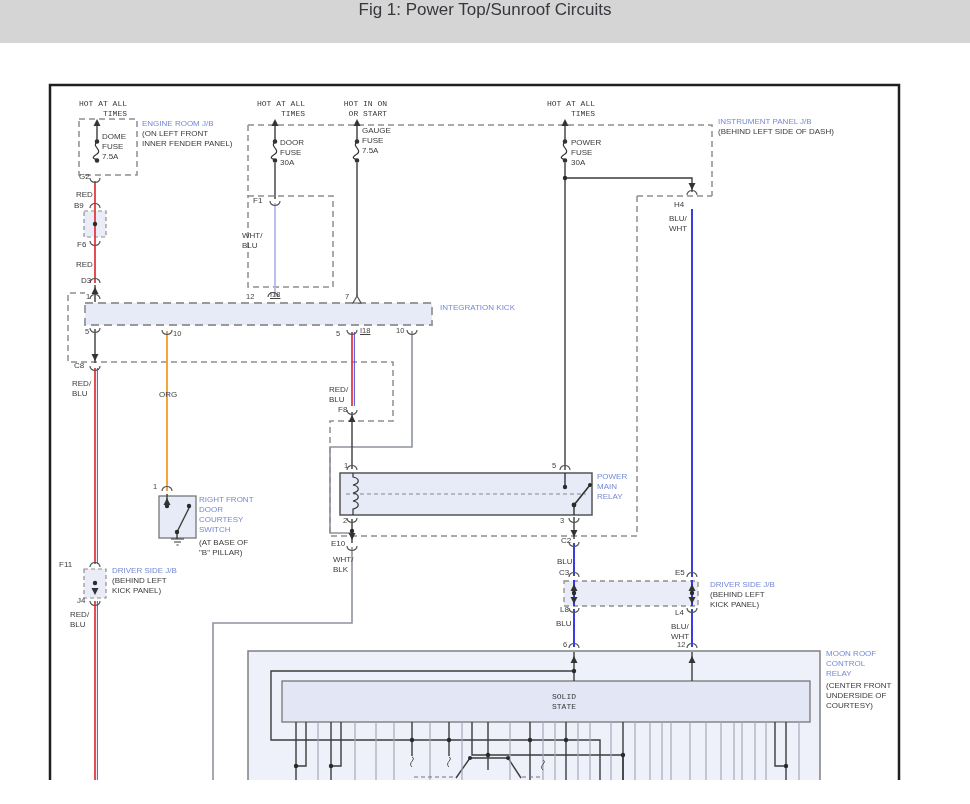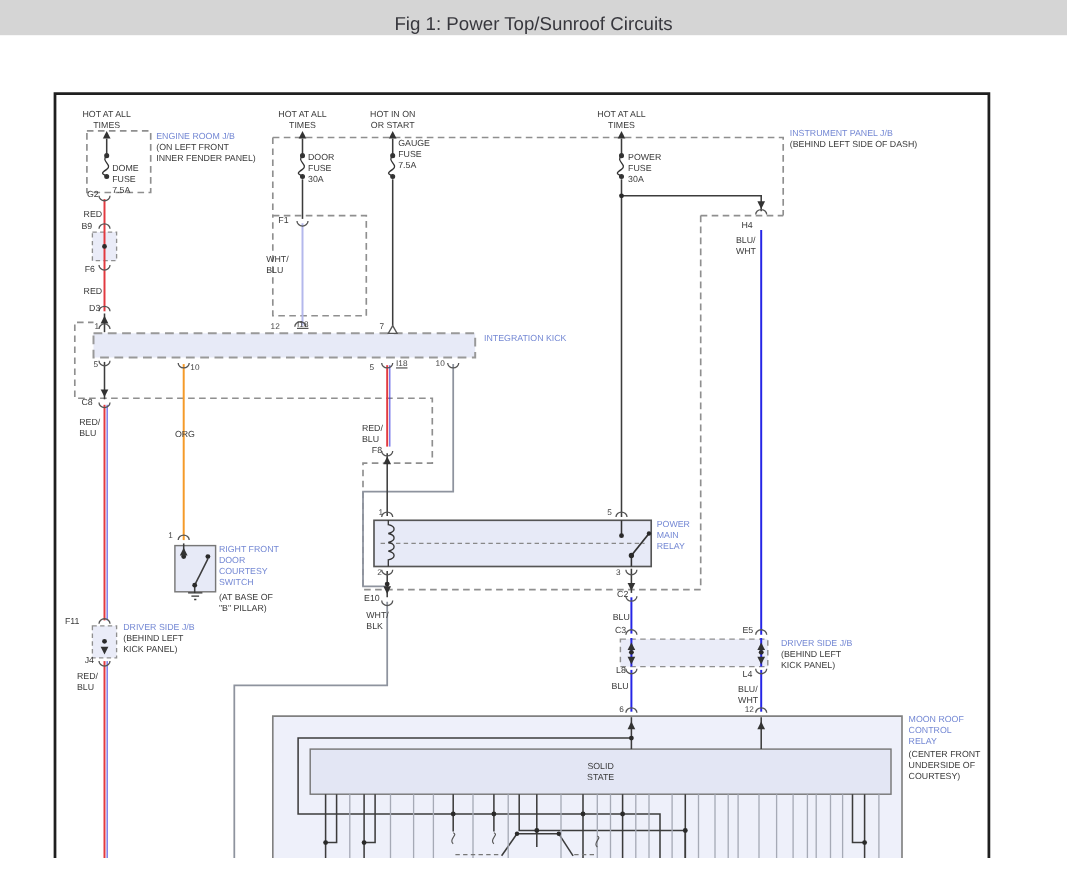--- a/index.html
+++ b/index.html
@@ -1,24 +1,24 @@
 <!DOCTYPE html>
 <html><head>
 <meta charset="utf-8">
 <style>
   html,body{margin:0;padding:0;background:#ffffff;}
   .stage{position:relative;width:970px;height:804px;overflow:hidden;background:#fff;
          font-family:"Liberation Sans","DejaVu Sans",sans-serif;}
-  .titlebar{position:absolute;left:0;top:0;width:970px;height:32px;background:#d5d5d5;
-            display:flex;align-items:flex-end;justify-content:center;}
+  .titlebar{position:absolute;left:0;top:0;width:970px;height:43px;background:#d5d5d5;
+            display:flex;align-items:flex-start;justify-content:center;}
   .titlebar span{font-size:17px;color:#37373d;}
   svg{position:absolute;left:0;top:0;}
   .lbl{position:absolute;font-size:8px;line-height:10px;color:#3a3a3a;white-space:pre-line;}
   .blue{color:#7488d4;}
-  .ctr{text-align:center;}
+  .ctr{text-align:right;font-family:Liberation Mono, monospace;}
   .u{text-decoration:underline;}
   .pin{font-size:7.5px;color:#444;}
 </style>
 </head>
 <body>
 
 <div class="stage">
 
   <div class="titlebar">
     <span>Fig 1: Power Top/Sunroof Circuits</span>
@@ -274,21 +274,21 @@
 OR START</span>
   <span class="lbl ctr" style="left:535px;top:99px;width:60px">HOT AT ALL
 TIMES</span>
 
   <span class="lbl blue" style="left:142px;top:119px">ENGINE ROOM J/B</span>
   <span class="lbl" style="left:142px;top:129px">(ON LEFT FRONT
 INNER FENDER PANEL)</span>
   <span class="lbl blue" style="left:718px;top:117px">INSTRUMENT PANEL J/B</span>
   <span class="lbl" style="left:718px;top:127px">(BEHIND LEFT SIDE OF DASH)</span>
 
-  <span class="lbl" style="left:102px;top:148px">DOME
+  <span class="lbl" style="left:102px;top:132px">DOME
 FUSE
 7.5A</span>
   <span class="lbl" style="left:280px;top:138px">DOOR
 FUSE
 30A</span>
   <span class="lbl" style="left:362px;top:126px">GAUGE
 FUSE
 7.5A</span>
   <span class="lbl" style="left:571px;top:138px">POWER
 FUSE

